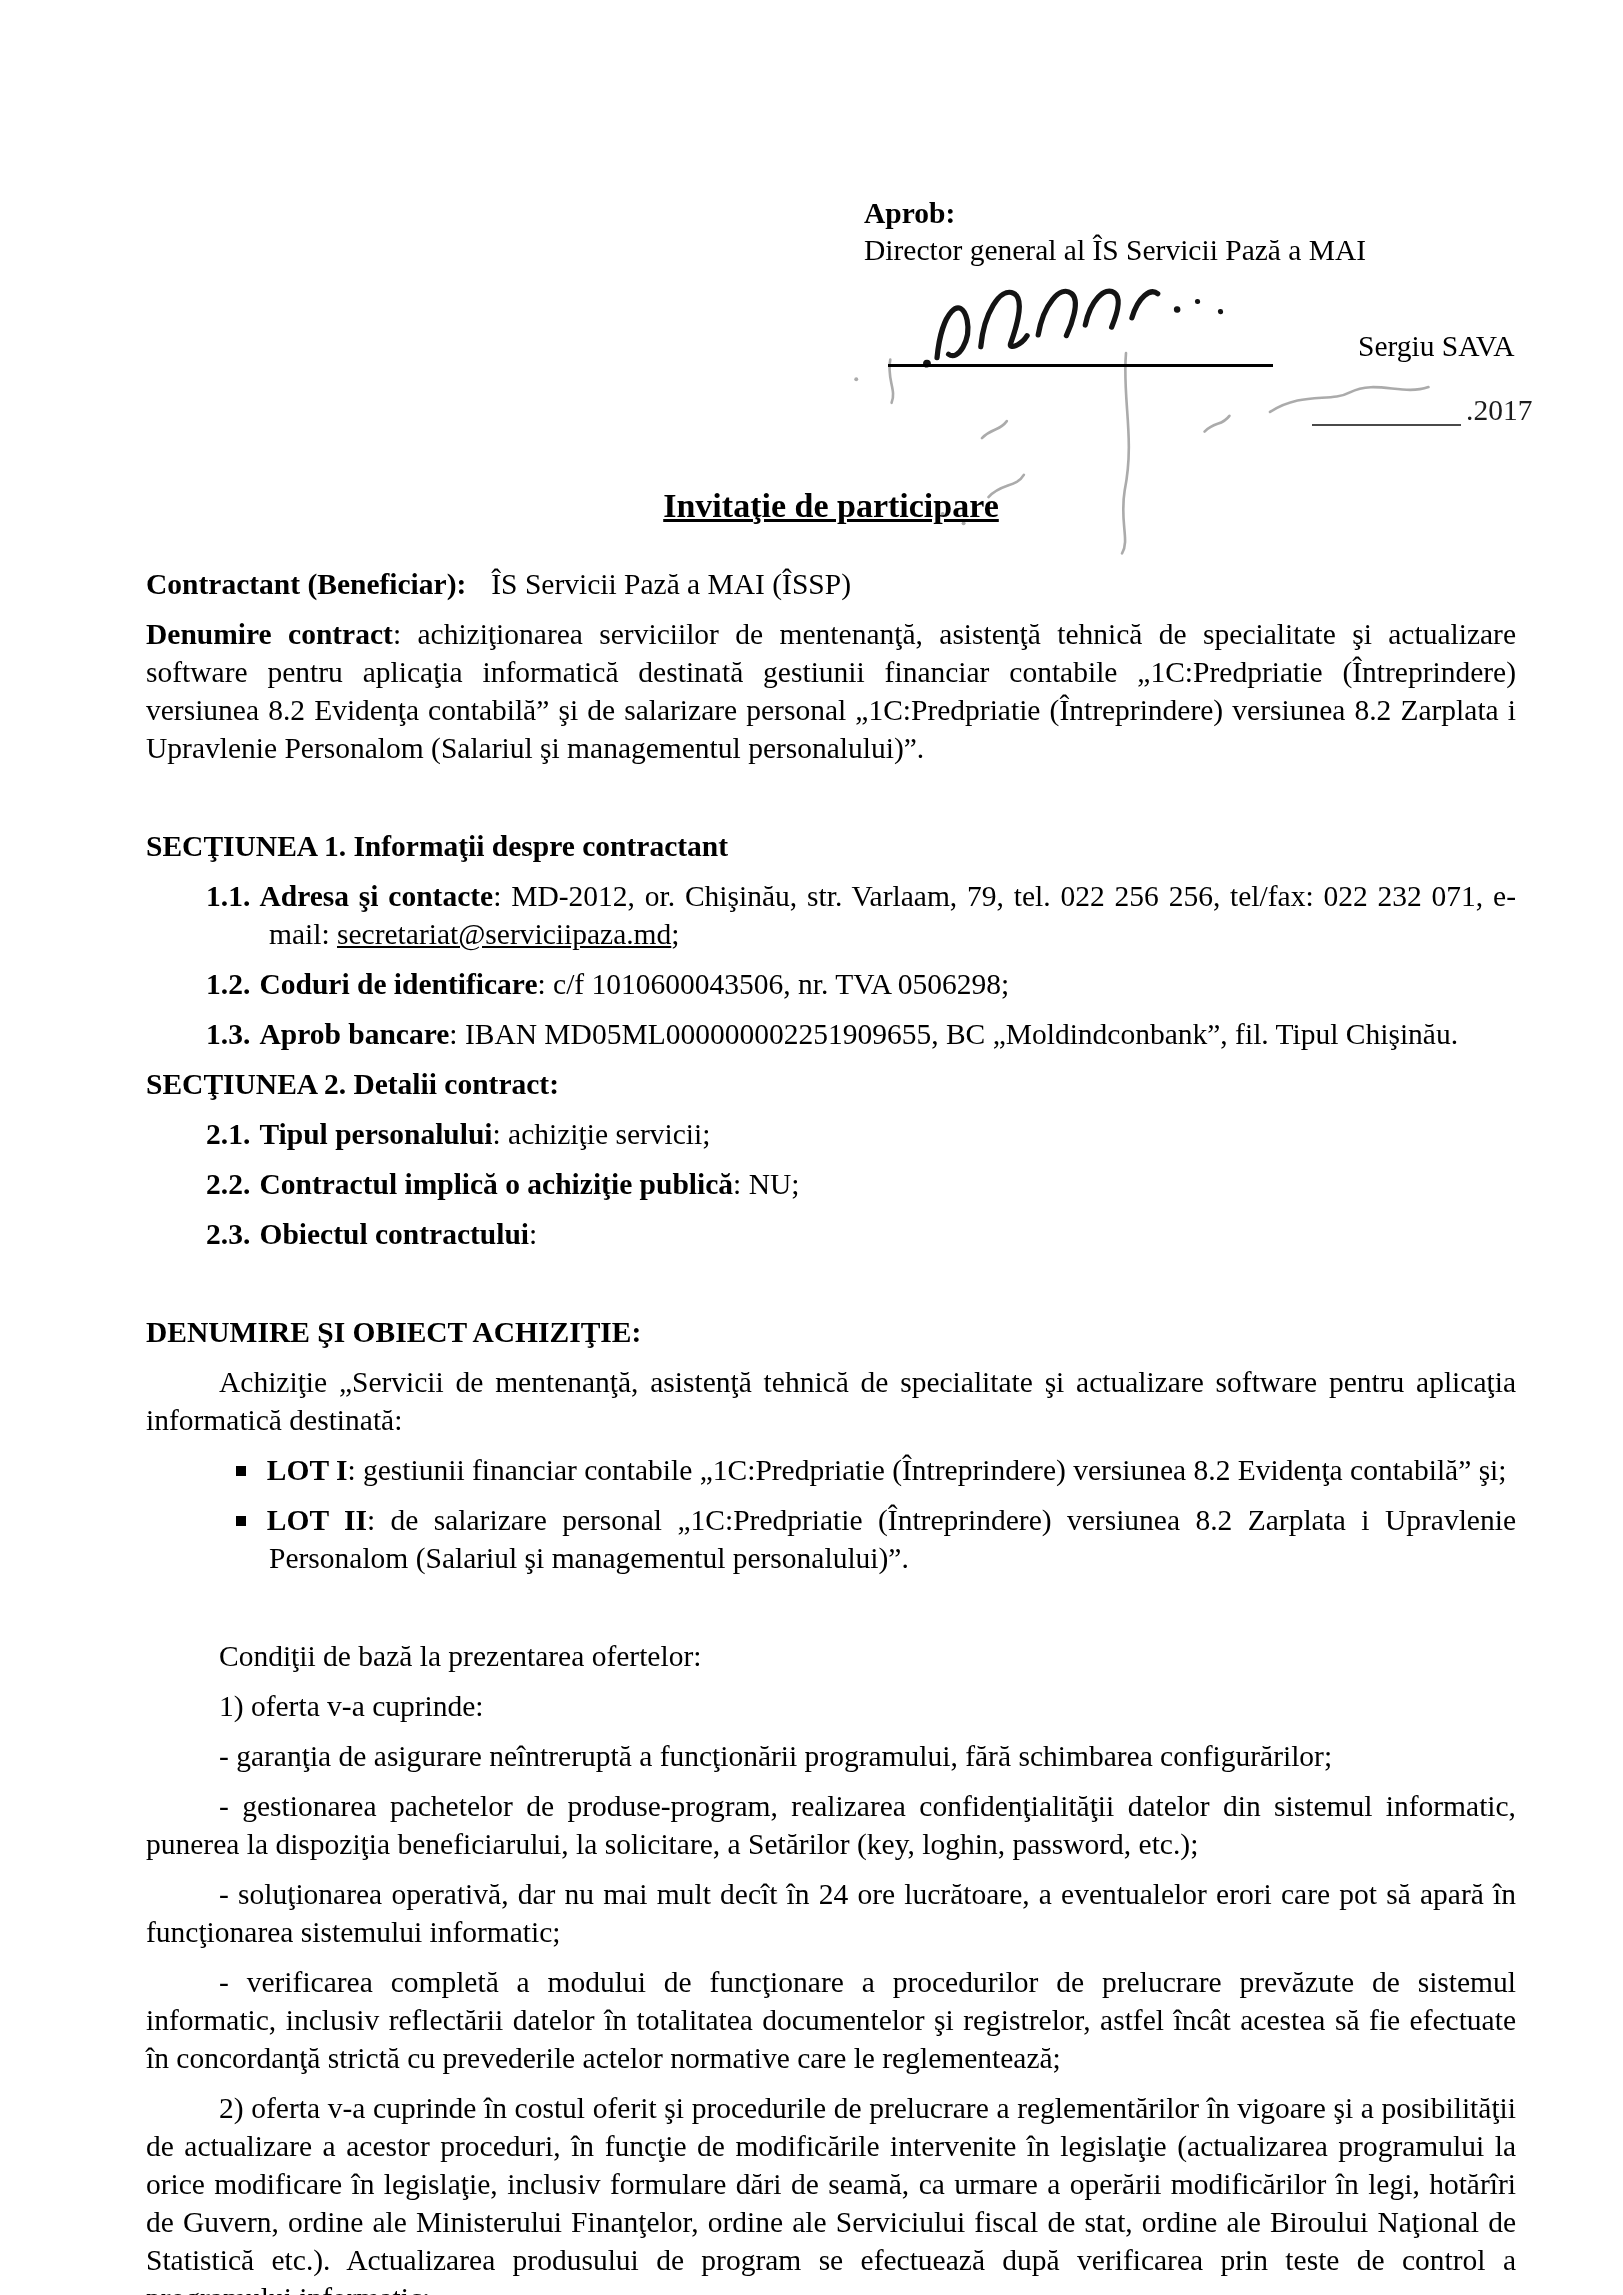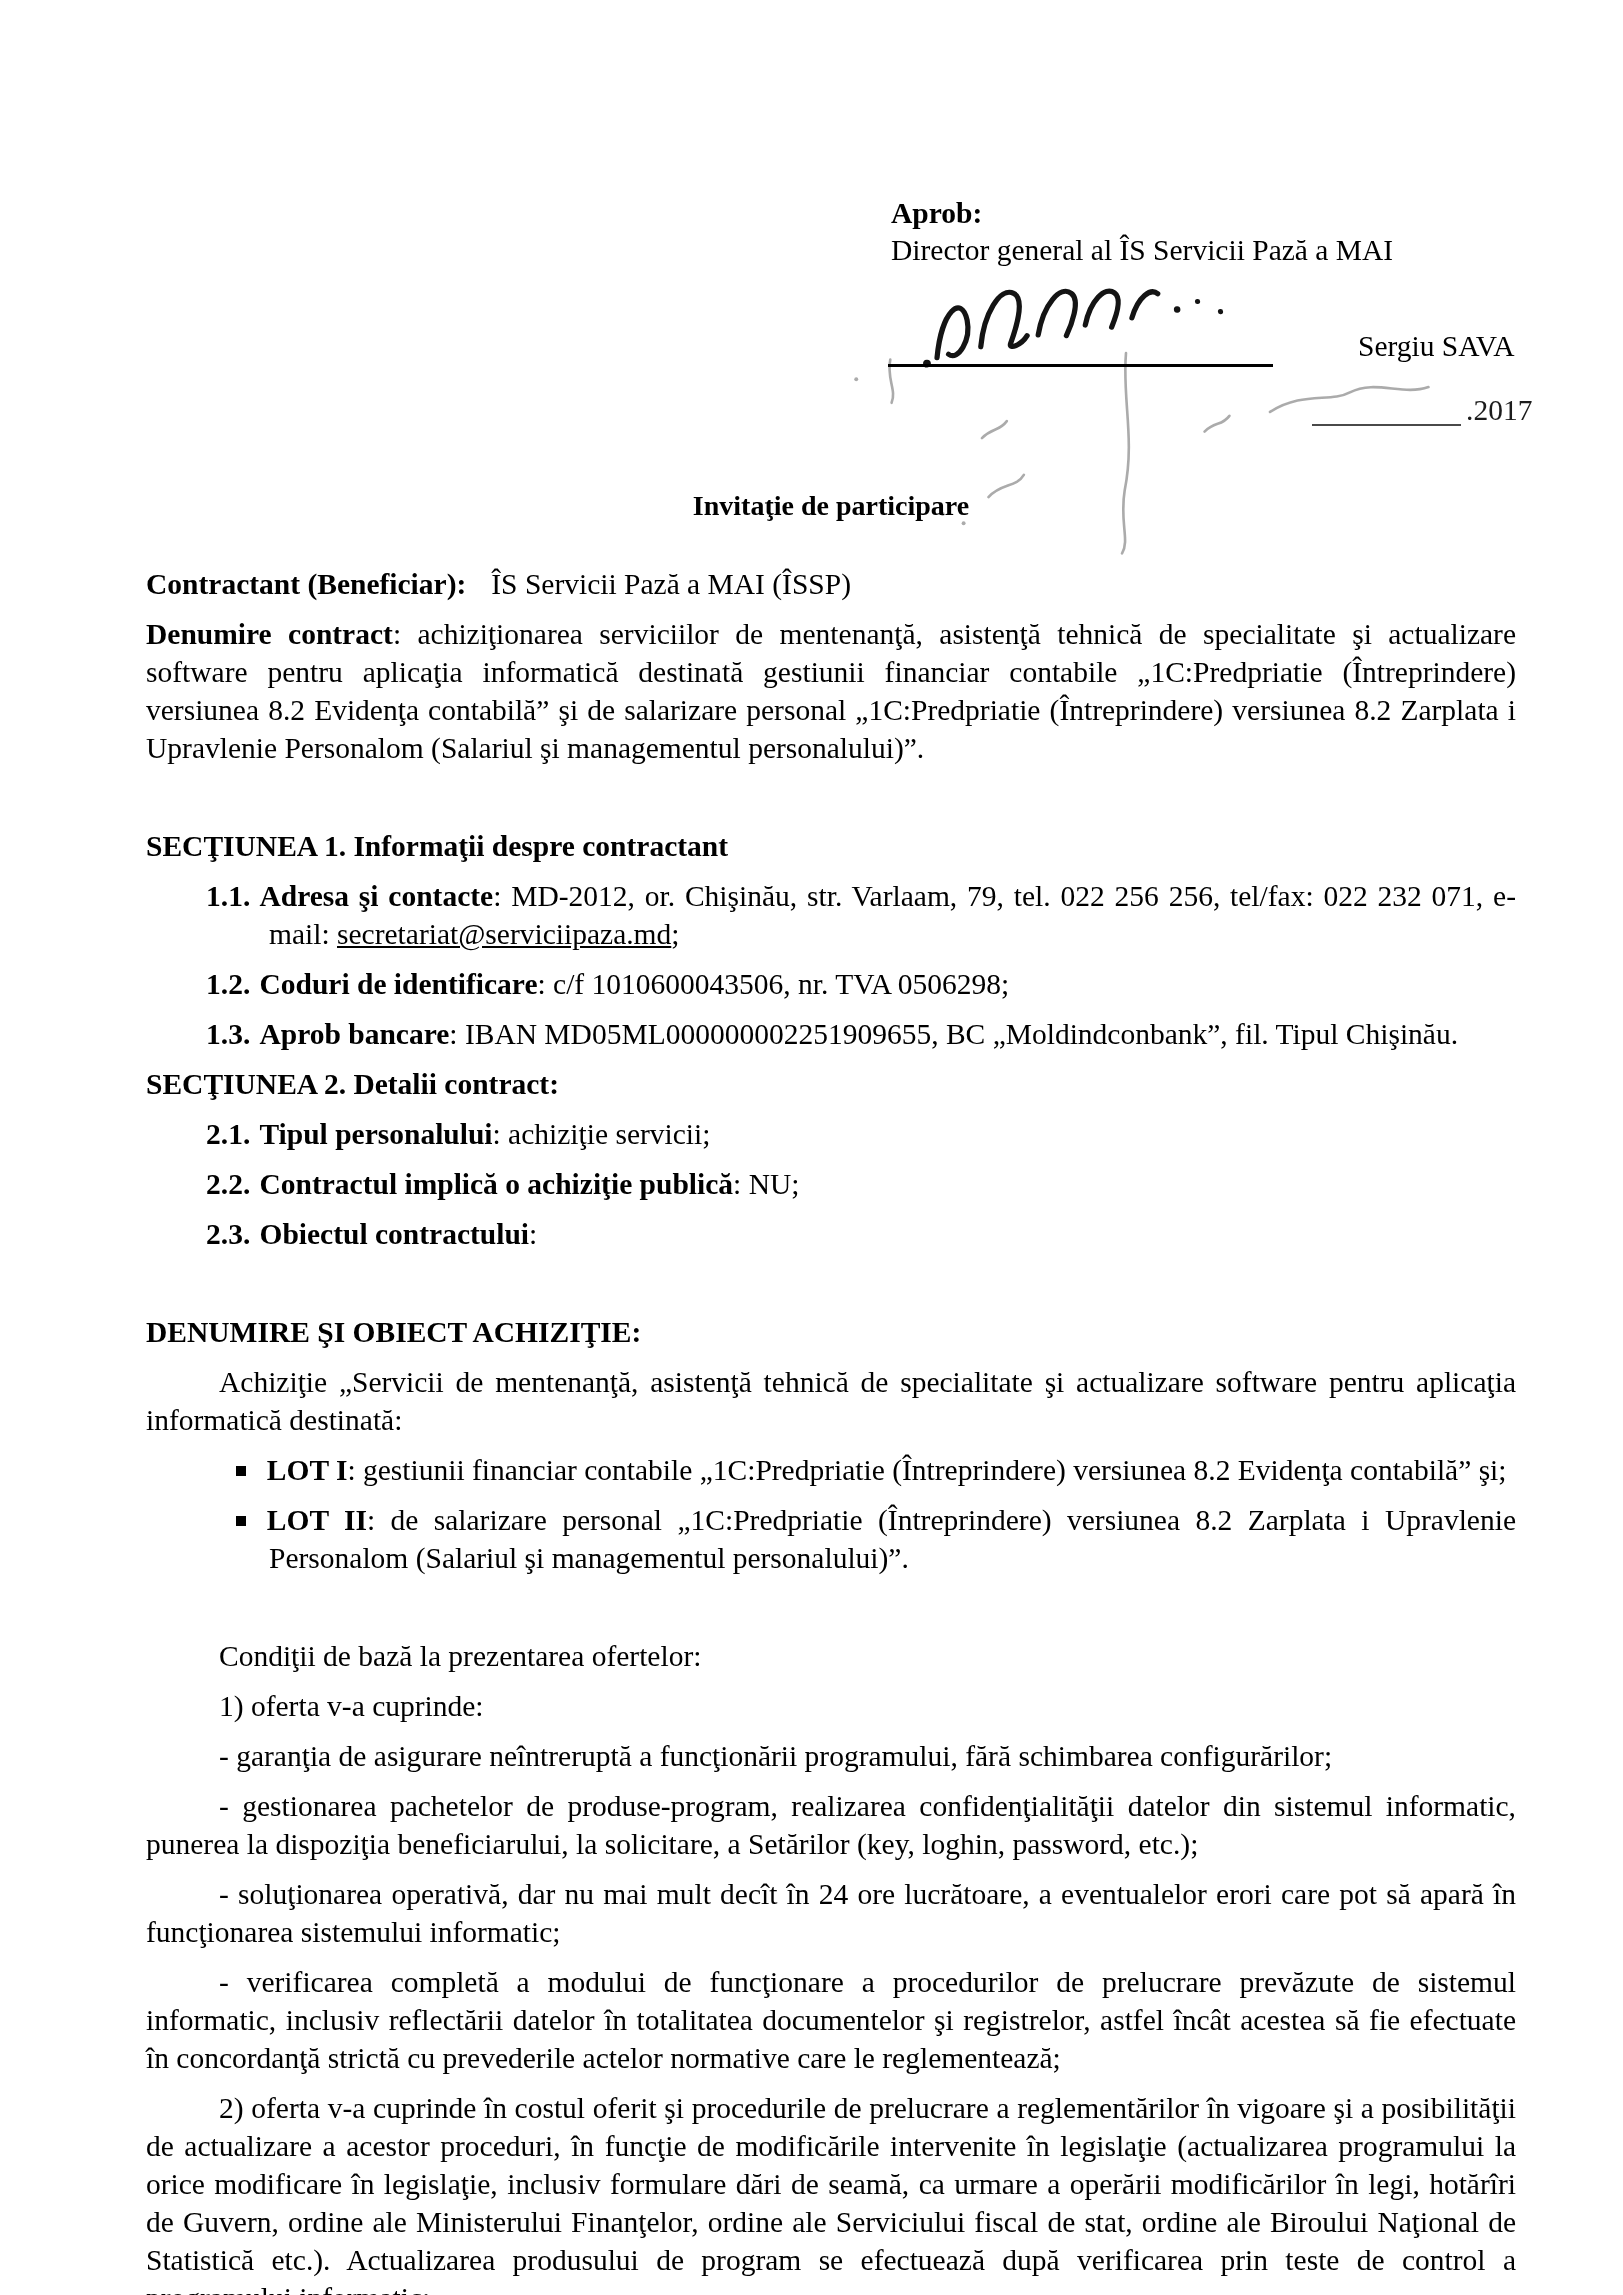--- a/index.html
+++ b/index.html
@@ -6,30 +6,30 @@
   .page{
     position:relative;
     width:1623px;height:2295px;
     background:#ffffff;
     overflow:hidden;
     font-family:"Liberation Serif","DejaVu Serif",serif;
     font-size:29.5px;line-height:38px;color:#000;
   }
   .b{font-weight:bold;}
   
-  .approval{position:absolute;left:891px;top:195px;width:694px;line-height:37px;}
+  .approval{position:absolute;left:864px;top:195px;width:694px;line-height:37px;}
   .sig-svg{position:absolute;left:916px;top:261px;width:340px;height:111px;}
   .faint-svg{position:absolute;left:851px;top:281px;width:694px;height:275px;pointer-events:none;}
   .sig-line{position:absolute;left:888px;top:364px;width:385px;height:0;border-top:3.3px solid #000;}
   .signer{position:absolute;left:1358px;top:327px;white-space:nowrap;text-align:center;}
   .date-line{position:absolute;left:1312px;top:424px;width:149px;height:0;border-top:2.6px solid #4a4a4a;}
   .date-year{position:absolute;left:1466px;top:391px;color:#1c1c1c;}
   
   .content{position:absolute;left:134px;top:484px;width:1394px;}
-  .title{font-size:28px;line-height:43px;font-weight:bold;text-align:center;margin:0 0 38px 0;}
+  .title{font-size:34px;line-height:43px;font-weight:bold;text-align:center;margin:0 0 38px 0;text-decoration:underline;}
   p{margin:12px;text-align:justify;}
   .label-gap{margin-left:25px;}
   .sect{font-weight:bold;text-align:left;}
   .item{padding-left:123px;text-indent:-63px;}
   .num{margin-right:9.2px;}
   .lot{padding-left:123px;text-indent:-33px;}
   .bullet-sq{display:inline-block;width:9.8px;height:9.8px;background:#000;margin-right:21px;vertical-align:3.9px;}
   .indent{text-indent:73px;}
   .gap{height:36px;}
   .email{color:#000;text-decoration:underline;}

